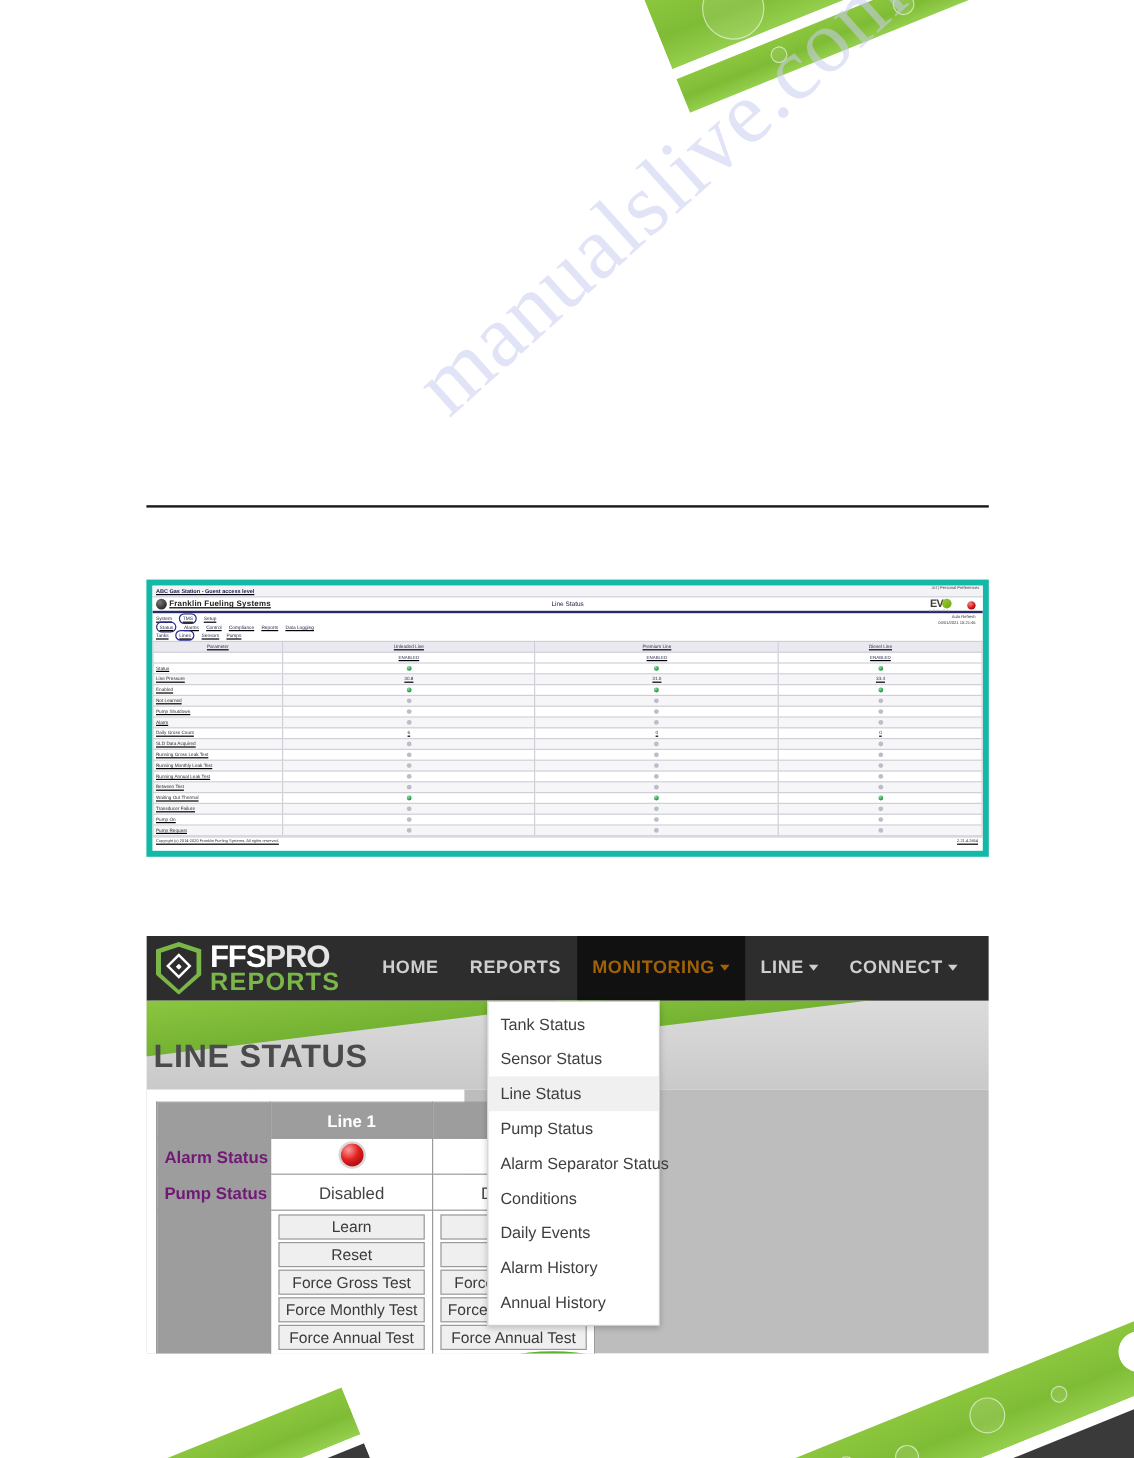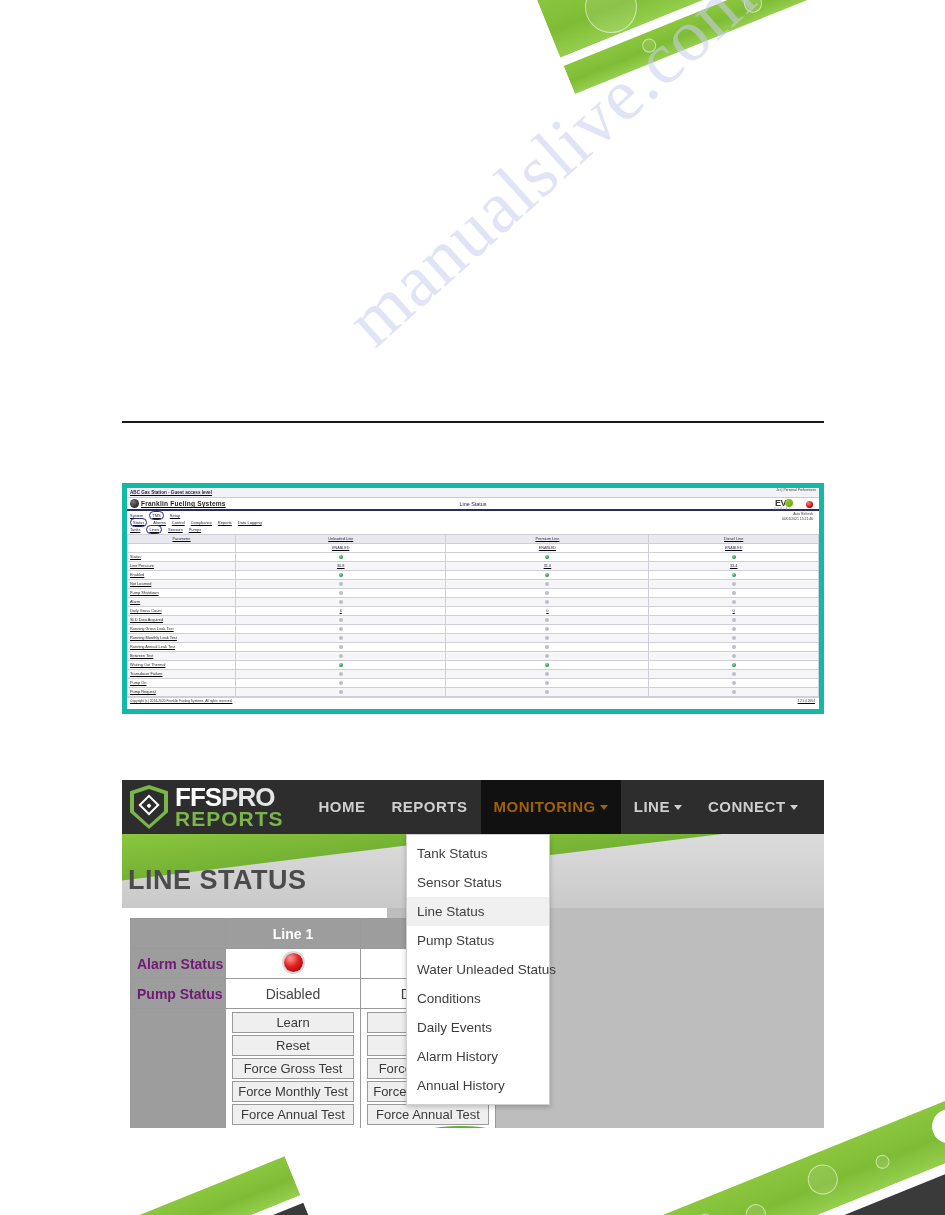--- a/index.html
+++ b/index.html
@@ -569,19 +569,19 @@
       </table>
 
     <div class="ellipse"></div>
   </div>
 
   <div class="f2-dropdown" id="f2-dropdown">
       <div class="mi">Tank Status</div>
       <div class="mi">Sensor Status</div>
       <div class="mi highlight">Line Status</div>
       <div class="mi">Pump Status</div>
-      <div class="mi">Water Unleaded Status</div>
+      <div class="mi">Alarm Separator Status</div>
       <div class="mi">Conditions</div>
       <div class="mi">Daily Events</div>
       <div class="mi">Alarm History</div>
       <div class="mi">Annual History</div>
     </div>
 </div>
 
 </body></html>

